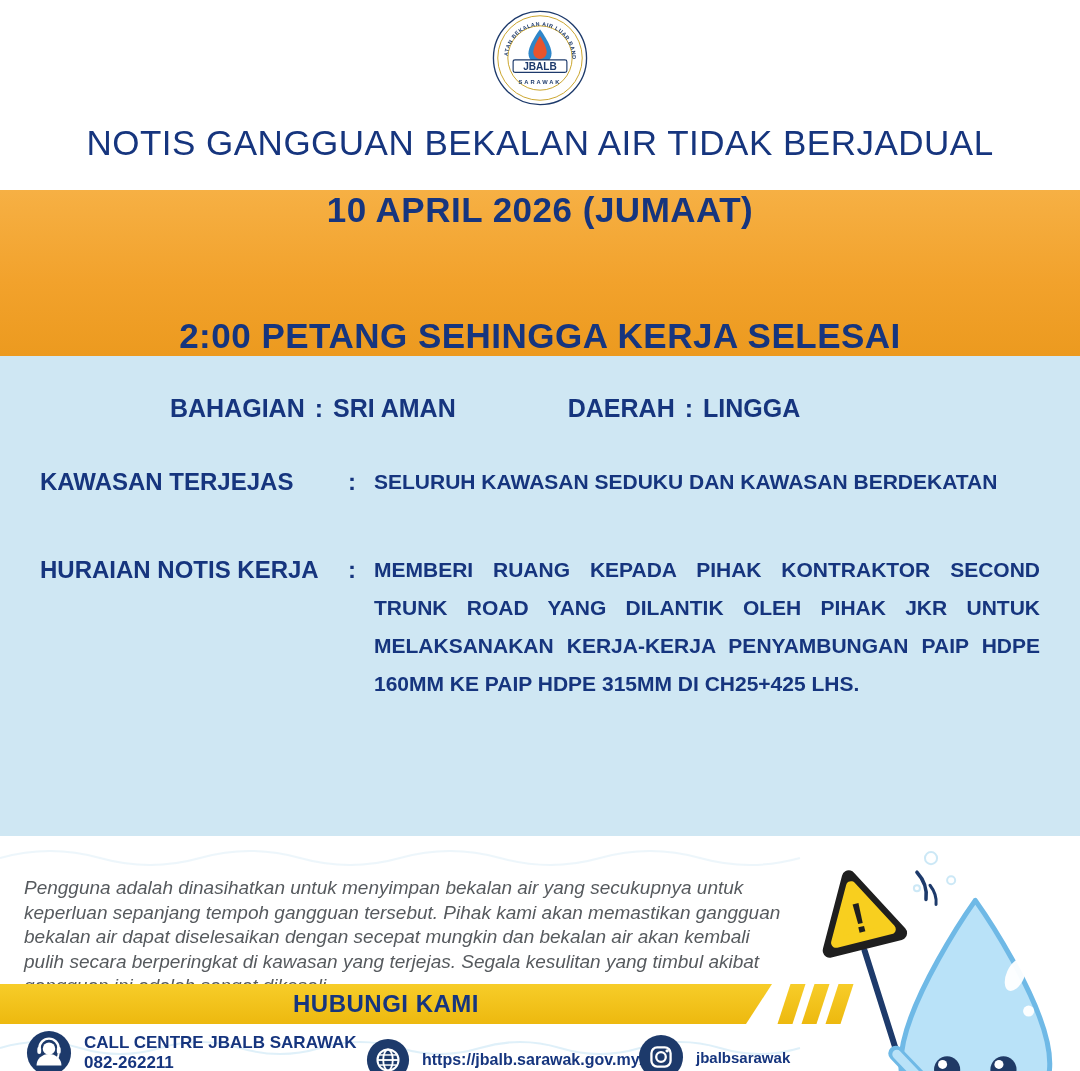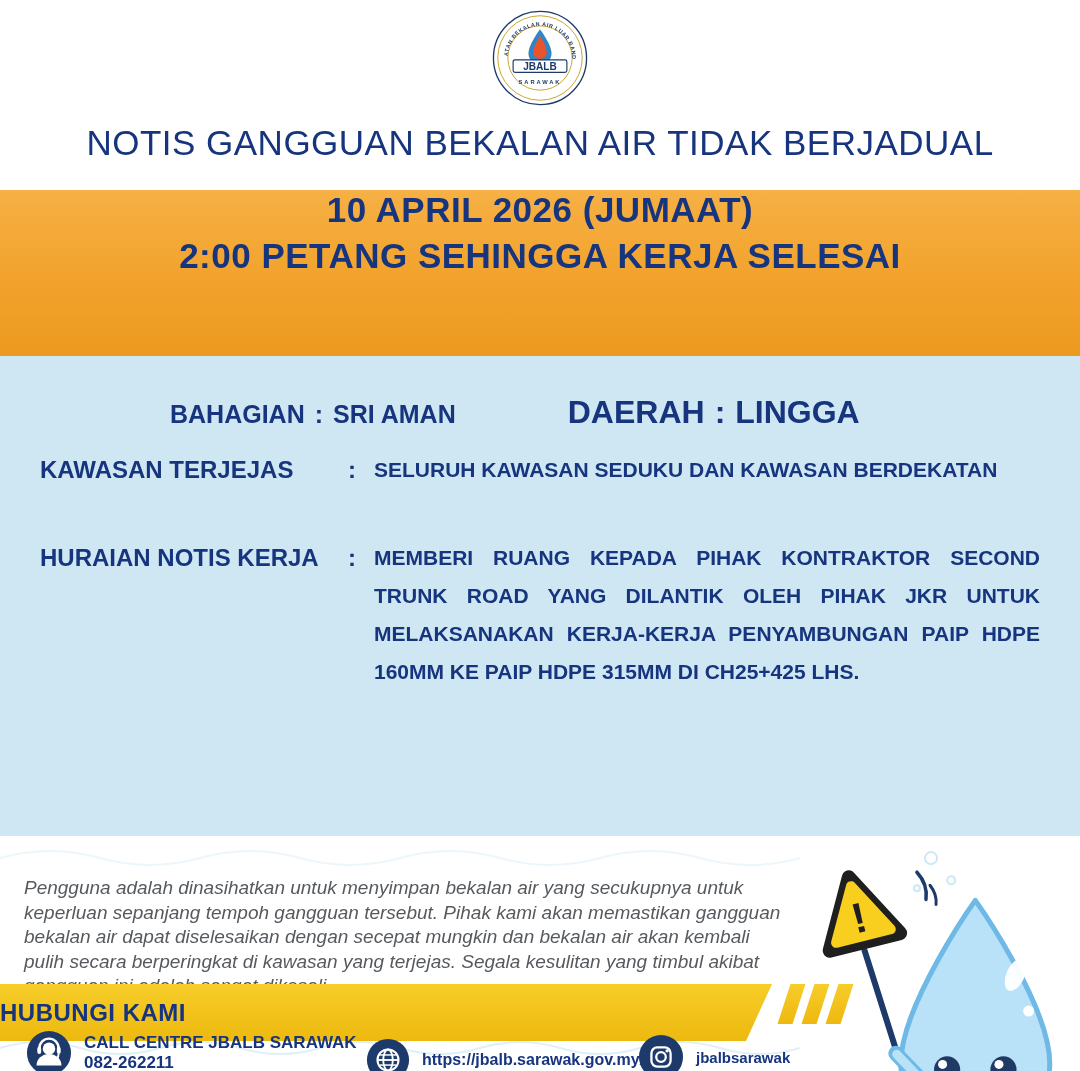--- a/index.html
+++ b/index.html
@@ -7,47 +7,47 @@
   body { font-family:"Liberation Sans", sans-serif; background:#ffffff; overflow:hidden; }
   .page { position:relative; width:1080px; height:1071px; background:#ffffff; overflow:hidden; }
 
   
   .header { padding-top:10px; text-align:center; }
   .logo { display:block; margin:0 auto; width:96px; height:96px; }
   .title { margin-top:16px; font-size:35px; line-height:42px; font-weight:normal; color:#16357e; letter-spacing:0.5px; }
 
   
   .date-banner { margin-top:26px; height:166px; background:linear-gradient(180deg,#f6b044 0%, #f2a22c 55%, #ec9a1f 100%);
-    display:flex; flex-direction:column; justify-content:flex-start; align-items:center; gap:6px; }
+    display:flex; flex-direction:column; justify-content:space-between; align-items:center; gap:6px; }
   .date-line { font-size:35px; font-weight:bold; color:#16357e; letter-spacing:0.5px; }
 
   
   .info { height:480px; background:#cfe7f3; padding:38px 40px 0 40px; color:#16357e; }
   .row-top { display:flex; align-items:baseline; }
   .bahagian { margin-left:130px; font-size:25px; font-weight:bold; }
-  .daerah { margin-left:112px; font-size:32px; font-weight:bold; }
+  .daerah { margin-left:112px; font-size:25px; font-weight:bold; }
   .pair-colon { padding:0 10px; }
   .field { display:flex; align-items:flex-start; }
-  .field-kawasan { margin-top:24px; }
+  .field-kawasan { margin-top:44px; }
   .field-huraian { margin-top:58px; }
   .field .label { width:308px; font-size:24px; font-weight:bold; line-height:30px; }
   .field .colon { width:26px; font-size:24px; font-weight:bold; line-height:30px; text-align:left; }
   .field .value { flex:1; font-size:21px; font-weight:bold; line-height:30px; }
   .field-huraian .value { line-height:38px; text-align:justify; margin-top:-4px; }
 
   
   .bottom { position:relative; height:326px; background:#ffffff; }
   .water-texture { position:absolute; left:0; top:0; z-index:0; }
   .advisory { position:absolute; z-index:1; left:24px; top:40px; width:758px;
     font-size:19px; line-height:24.5px; font-style:italic; color:#565a5e; }
 
-  .contact-banner { position:absolute; z-index:1; left:0; top:148px; width:772px; height:57px;
+  .contact-banner { position:absolute; z-index:1; left:0; top:148px; width:772px; height:40px;
     background:linear-gradient(180deg,#f7cd29,#edb90f);
     clip-path:polygon(0 0, 100% 0, calc(100% - 26px) 100%, 0 100%);
-    display:flex; align-items:center; }
+    display:flex; align-items:center; justify-content:center; }
   .contact-banner span { font-size:24px; font-weight:bold; color:#16357e; letter-spacing:0.5px; }
   .stripe { position:absolute; z-index:1; top:148px; width:15px; height:40px;
     background:linear-gradient(180deg,#f7cd29,#edb90f); transform:skewX(-18deg); }
   .stripe-1 { left:784px; } .stripe-2 { left:808px; } .stripe-3 { left:832px; }
 
   .contact-item { position:absolute; z-index:2; display:flex; align-items:center; gap:12px; color:#16357e; }
   .contact-item svg { flex:0 0 auto; }
   .c-call { left:26px; top:194px; }
   .c-call .lines { font-size:17px; font-weight:bold; line-height:20px; }
   .c-web { left:366px; top:202px; }

